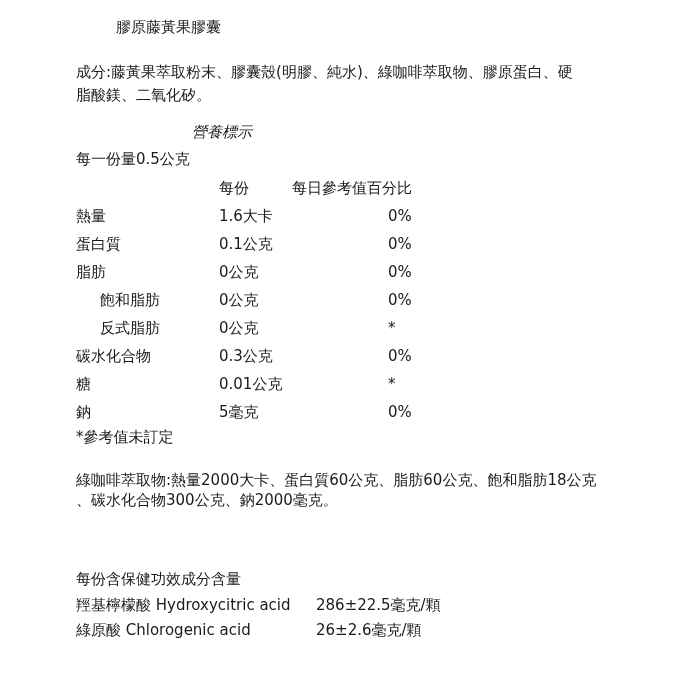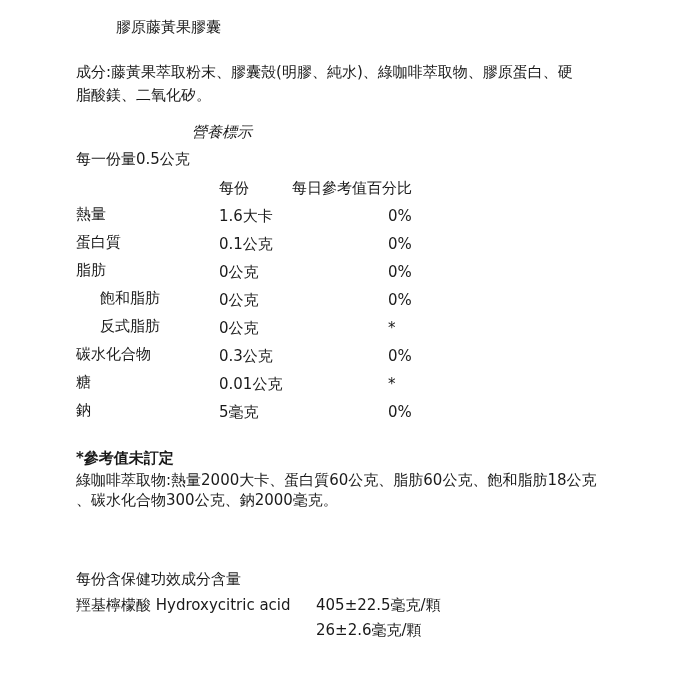--- a/index.html
+++ b/index.html
@@ -10,25 +10,25 @@
     }
     .abs { position: absolute; white-space: nowrap; line-height: 20px; }
     .title { left: 76px; top: 17px; margin-left: 40px; }
     .ing1 { left: 76px; top: 62px; }
     .ing2 { left: 76px; top: 85px; }
     .nut-title { left: 192px; top: 122px; font-style: italic; }
     .serving { left: 76px; top: 149px; }
     .hdr-per { left: 219px; top: 178px; }
     .hdr-dv { left: 292px; top: 178px; }
     .row { position: absolute; left: 0; width: 680px; height: 28px; }
-    .row .name { position: absolute; left: 76px; top: 4px; line-height: 20px; white-space: nowrap; font-family: Liberation Mono, monospace; }
+    .row .name { position: absolute; left: 76px; top: 4px; line-height: 20px; white-space: nowrap; }
     .row .name.indent { left: 100px; }
     .row .amt { position: absolute; left: 219px; top: 4px; line-height: 20px; white-space: nowrap; }
     .row .dv { position: absolute; left: 388px; top: 4px; line-height: 20px; white-space: nowrap; }
-    .foot1 { left: 76px; top: 448px; font-weight: bold; }
+    .foot1 { left: 76px; top: 427px; }
     .foot2 { left: 76px; top: 470px; }
     .foot3 { left: 76px; top: 490px; }
     .fn-title { left: 76px; top: 569px; }
     .fn-row { position: absolute; left: 0; width: 544px; height: 24px; }
     .fn-row .n { position: absolute; left: 76px; top: 0; line-height: 20px; white-space: nowrap; }
     .fn-row .v { position: absolute; left: 316px; top: 0; line-height: 20px; white-space: nowrap; }
   </style>
 </head>
 <body>
 
@@ -84,17 +84,18 @@
   </div>
 </div>
 
 <div class="abs foot1">*參考值未訂定</div>
 <div class="abs foot2">綠咖啡萃取物:熱量2000大卡、蛋白質60公克、脂肪60公克、飽和脂肪18公克</div>
 <div class="abs foot3">、碳水化合物300公克、鈉2000毫克。</div>
 
 <div class="abs fn-title">每份含保健功效成分含量</div>
 <div class="fn-row" style="top:595px">
   <span class="n">羥基檸檬酸 Hydroxycitric acid</span>
-  <span class="v">405±22.5毫克/顆</span>
+  <span class="v">286±22.5毫克/顆</span>
 </div>
 <div class="fn-row" style="top:620px">
+  <span class="n">綠原酸 Chlorogenic acid</span>
   <span class="v">26±2.6毫克/顆</span>
 </div>
 
 </body></html>

